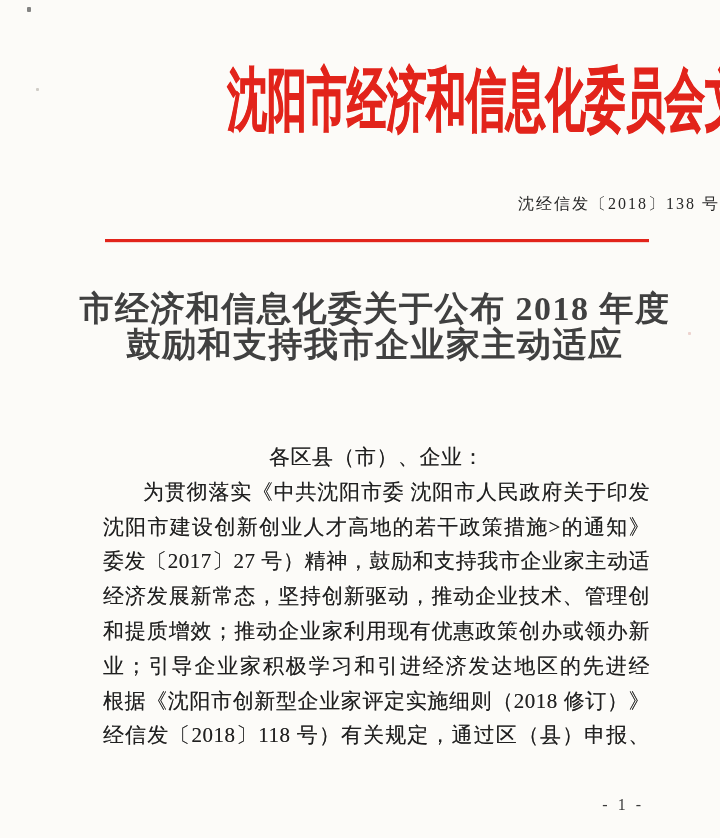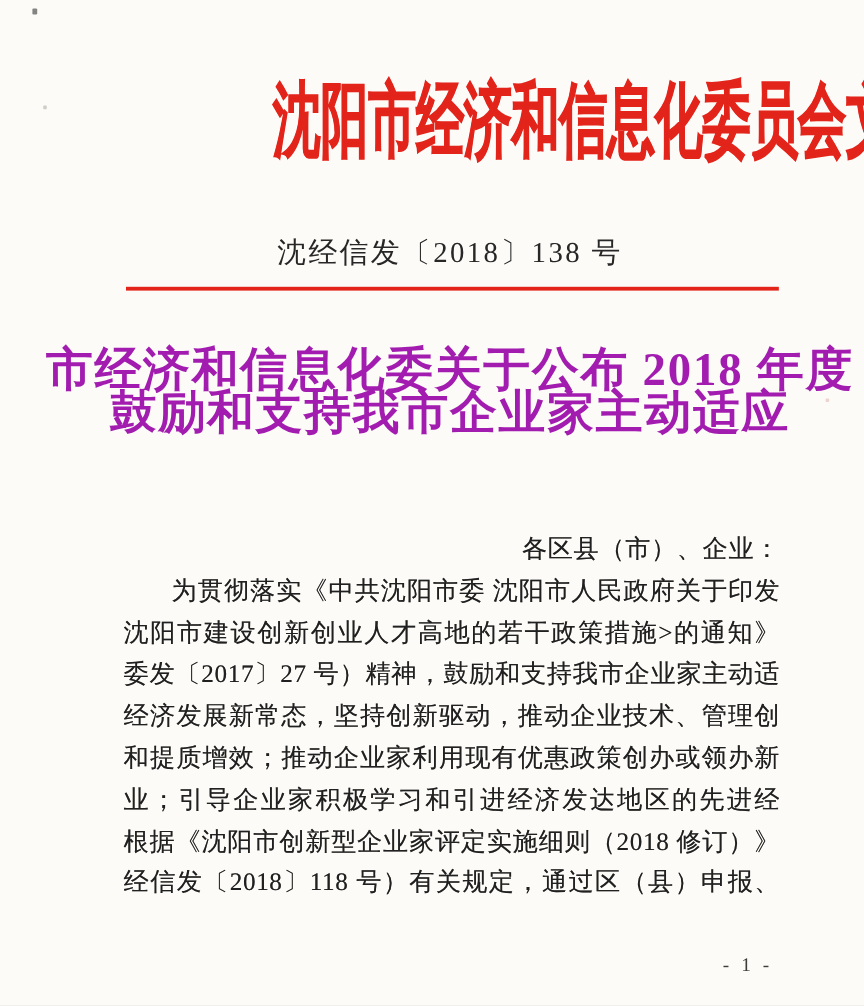--- a/index.html
+++ b/index.html
@@ -32,57 +32,57 @@
     color: var(--accent);
     -webkit-text-stroke: 1.2px var(--accent);
     letter-spacing: 0px;
     transform: scaleX(0.585);
     transform-origin: 50% 50%;
     white-space: nowrap;
   }
 
   .doc-number {
     position: absolute; top: 194px; left: 30px; right: 0;
-    text-align: center;
-    font-size: 24px;
+    text-align: right;
+    font-size: 16px;
     letter-spacing: 2px;
     color: #272727;
   }
 
   .red-rule {
     position: absolute; left: 105px; top: 239px;
     width: 544px; height: 3px;
     background: var(--accent);
     box-shadow: 0 0.5px 0 rgba(226,36,27,.35);
   }
 
   .doc-title {
     position: absolute; top: 291px; left: 30px; right: 0;
     text-align: center;
-    font-size: 39px;
+    font-size: 34px;
     font-weight: bold;
     line-height: 36px;
     letter-spacing: 1.5px;
-    color: #a21caf;
+    color: #404040;
   }
 
   .body-block {
     position: absolute; left: 103px; top: 440px; width: 547px;
     font-size: 21px;
     color: #202020;
     text-shadow: 0 0 .4px rgba(32,32,32,.55);
   }
   .bl {
     height: 34.8px;
     line-height: 34.8px;
     overflow: hidden;
     letter-spacing: 0.5px;
   }
   .bl.just { text-align: justify; text-align-last: justify; }
-  .bl.salute { text-align: right; }
+  .bl.salute { text-align: center; }
   .bl.indent { text-indent: 40px; }
 
   .page-number {
     position: absolute; top: 796px; right: 76px;
     font-size: 16px;
     letter-spacing: 3px;
     color: #3c3c3c;
   }
 </style>
 </head>

